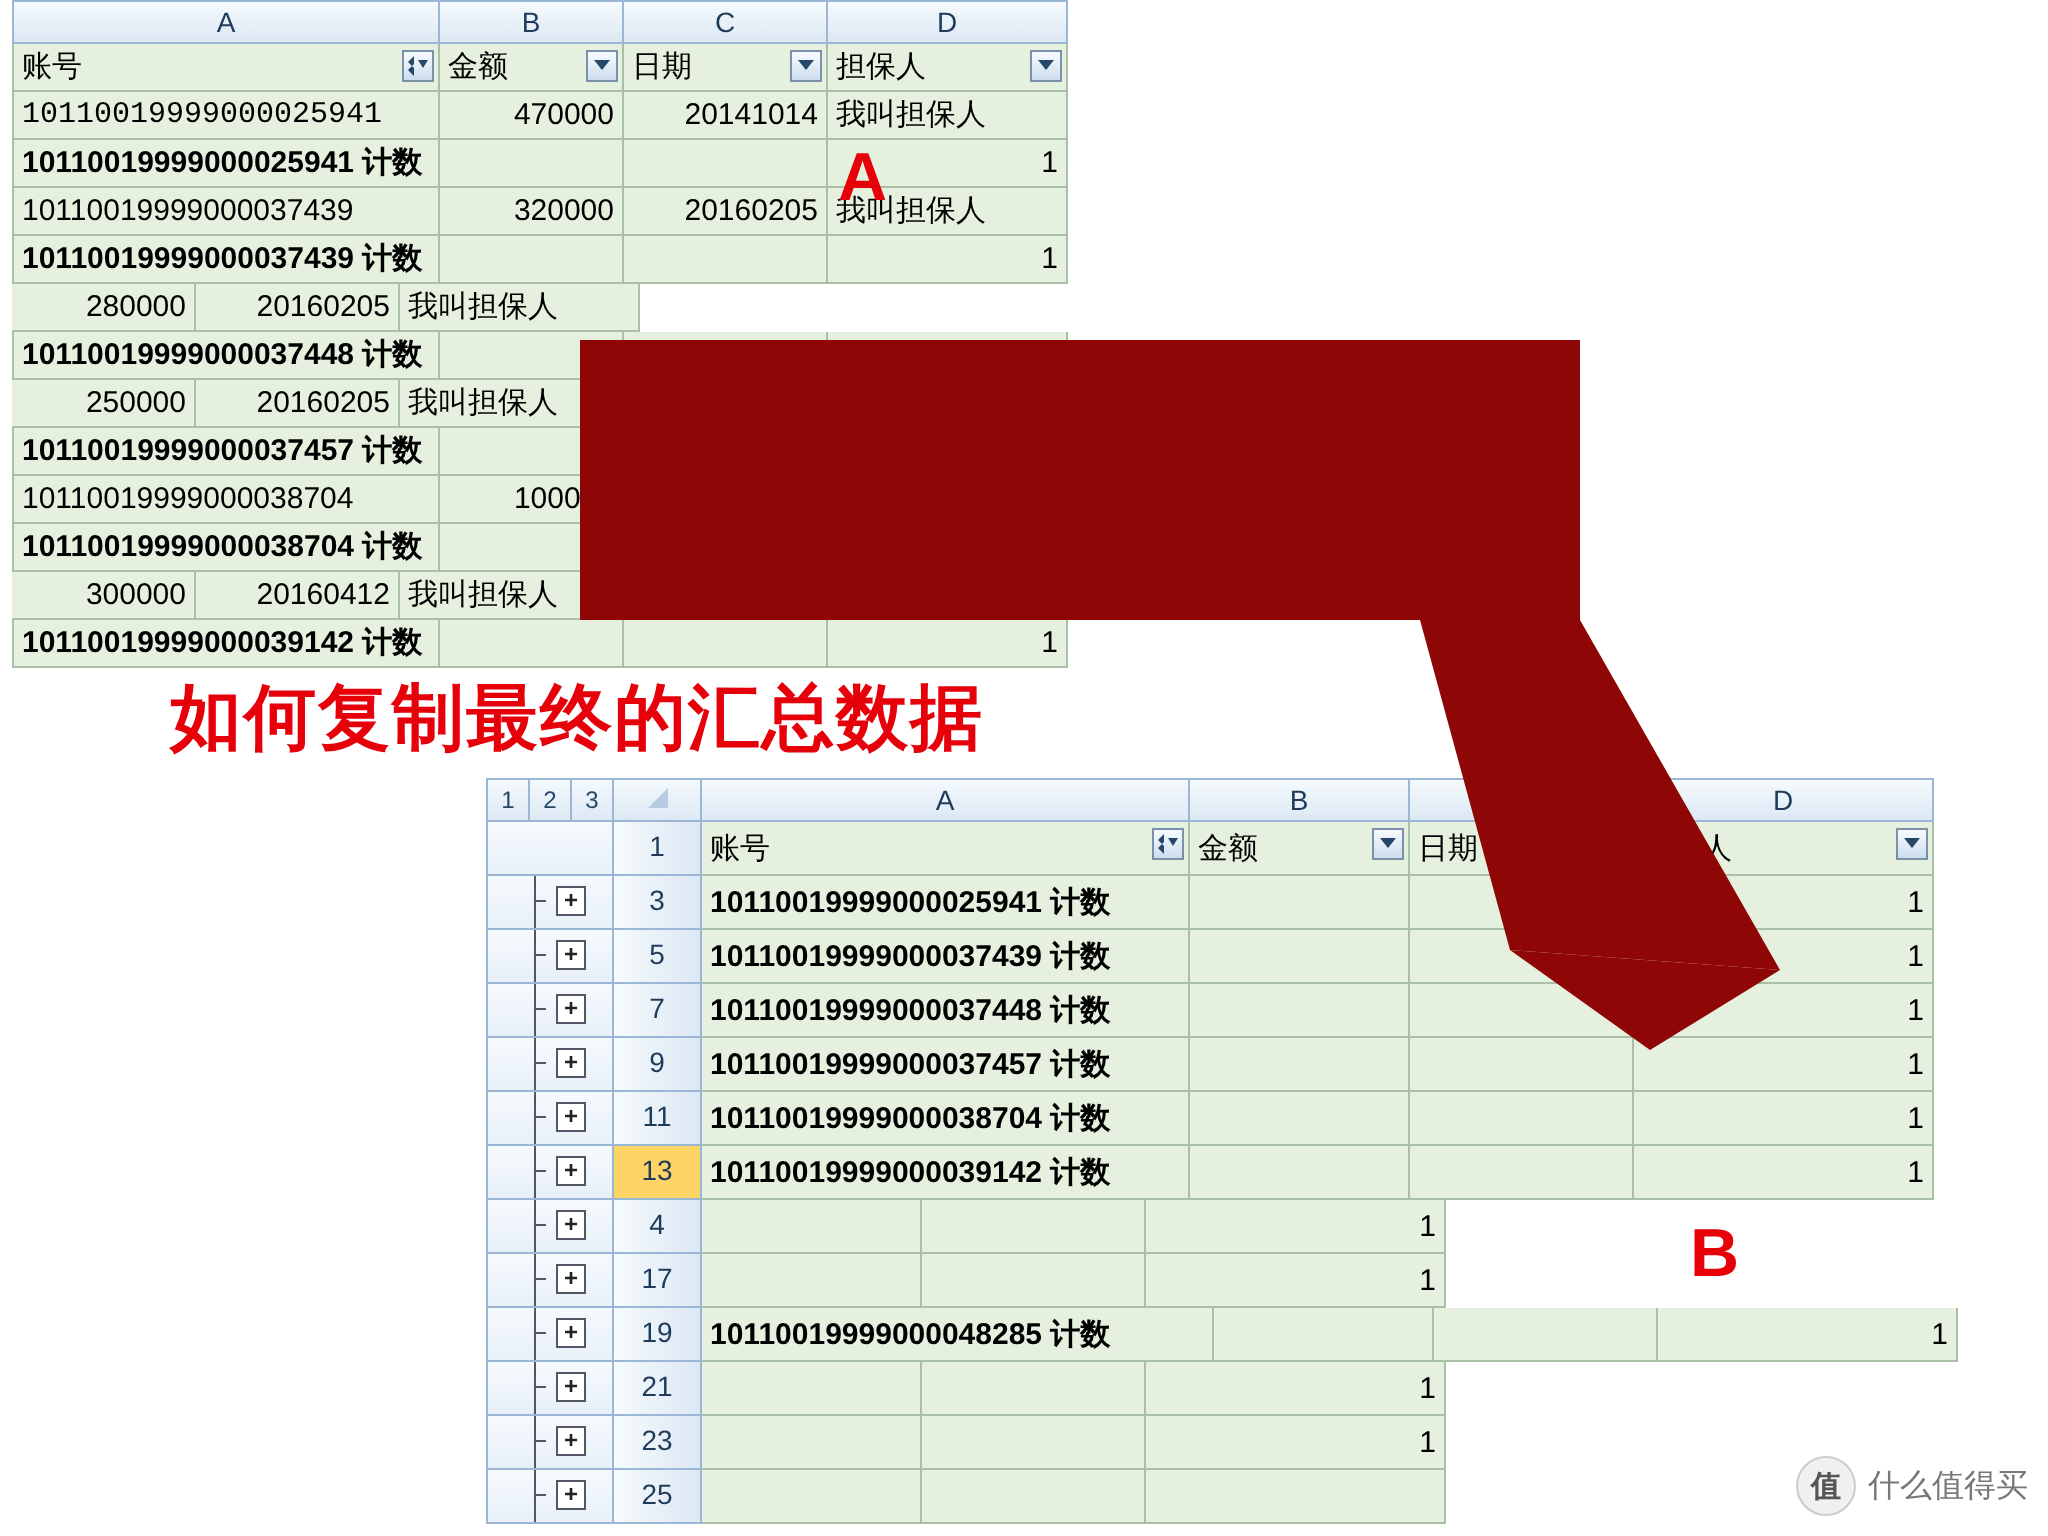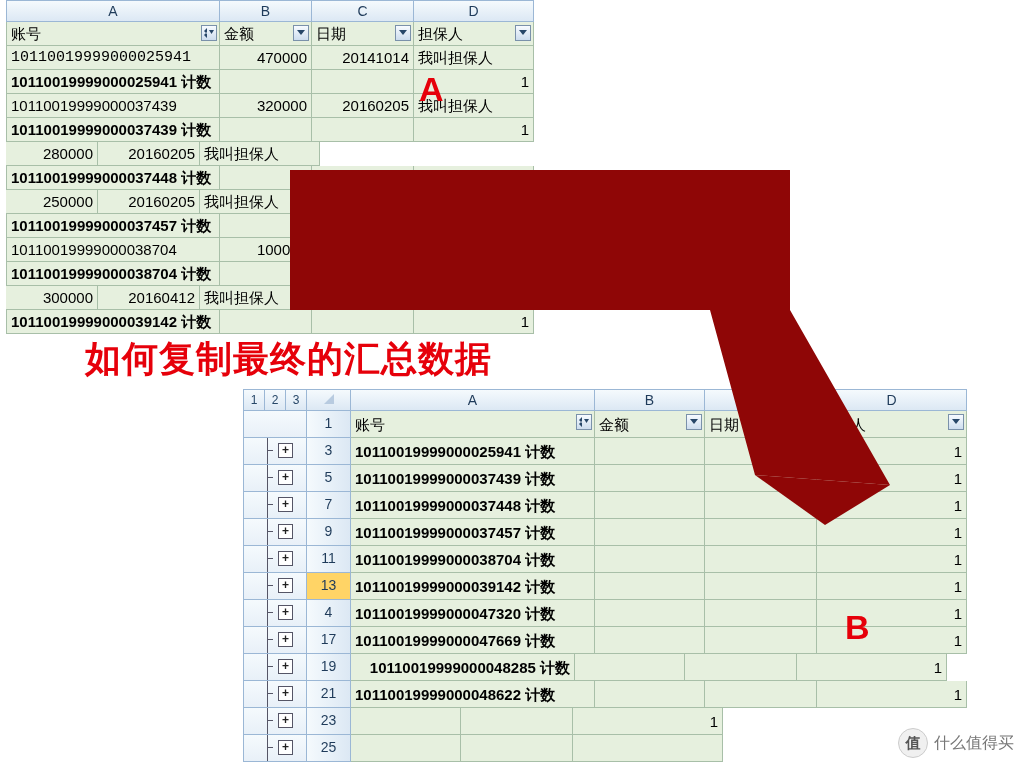--- a/index.html
+++ b/index.html
@@ -337,57 +337,54 @@
         <div class="cell" style="width: 112px; height: 27px; line-height: 25px;"></div>
         <div class="cell right" style="width: 150px; height: 27px; line-height: 25px;">1</div>
       </div>
       <div style="display: flex;">
         <div style="width: 64px; height: 27px; border-left: 1px solid rgb(155, 183, 213); border-right: 1px solid rgb(155, 183, 213); border-bottom: 1px solid rgb(155, 183, 213); background: linear-gradient(rgb(245, 250, 253), rgb(232, 240, 248)); position: relative;">
           <div style="position: absolute; left: 23px; top: 0px; bottom: 0px; border-left: 1px solid rgb(85, 85, 102);"></div>
           <div style="position: absolute; left: 23px; top: 12px; width: 6px; border-top: 1px solid rgb(85, 85, 102);"></div>
           <div class="expand-btn" style="position: absolute; left: 34px; top: 5px; margin: 0px;">+</div>
         </div>
         <div class="row-head" style="width: 44px; height: 27px; line-height: 25px; border-left-width: 0px;">4</div>
-        <div class="cell bold" style="width: 244px; height: 27px; line-height: 25px;">10110019999000047320  计数</div>
         <div class="cell" style="width: 110px; height: 27px; line-height: 25px;"></div>
         <div class="cell" style="width: 112px; height: 27px; line-height: 25px;"></div>
         <div class="cell right" style="width: 150px; height: 27px; line-height: 25px;">1</div>
       </div>
       <div style="display: flex;">
         <div style="width: 64px; height: 27px; border-left: 1px solid rgb(155, 183, 213); border-right: 1px solid rgb(155, 183, 213); border-bottom: 1px solid rgb(155, 183, 213); background: linear-gradient(rgb(245, 250, 253), rgb(232, 240, 248)); position: relative;">
           <div style="position: absolute; left: 23px; top: 0px; bottom: 0px; border-left: 1px solid rgb(85, 85, 102);"></div>
           <div style="position: absolute; left: 23px; top: 12px; width: 6px; border-top: 1px solid rgb(85, 85, 102);"></div>
           <div class="expand-btn" style="position: absolute; left: 34px; top: 5px; margin: 0px;">+</div>
         </div>
         <div class="row-head" style="width: 44px; height: 27px; line-height: 25px; border-left-width: 0px;">17</div>
-        <div class="cell bold" style="width: 244px; height: 27px; line-height: 25px;">10110019999000047669  计数</div>
         <div class="cell" style="width: 110px; height: 27px; line-height: 25px;"></div>
         <div class="cell" style="width: 112px; height: 27px; line-height: 25px;"></div>
         <div class="cell right" style="width: 150px; height: 27px; line-height: 25px;">1</div>
       </div>
       <div style="display: flex;">
         <div style="width: 64px; height: 27px; border-left: 1px solid rgb(155, 183, 213); border-right: 1px solid rgb(155, 183, 213); border-bottom: 1px solid rgb(155, 183, 213); background: linear-gradient(rgb(245, 250, 253), rgb(232, 240, 248)); position: relative;">
           <div style="position: absolute; left: 23px; top: 0px; bottom: 0px; border-left: 1px solid rgb(85, 85, 102);"></div>
           <div style="position: absolute; left: 23px; top: 12px; width: 6px; border-top: 1px solid rgb(85, 85, 102);"></div>
           <div class="expand-btn" style="position: absolute; left: 34px; top: 5px; margin: 0px;">+</div>
         </div>
         <div class="row-head" style="width: 44px; height: 27px; line-height: 25px; border-left-width: 0px;">19</div>
-        <div class="cell bold" style="width: 224px; height: 27px; line-height: 25px; text-align: right;">10110019999000048285  计数</div>
+        <div class="cell bold" style="width: 256px; height: 27px; line-height: 25px;">10110019999000048285  计数</div>
         <div class="cell" style="width: 110px; height: 27px; line-height: 25px;"></div>
         <div class="cell" style="width: 112px; height: 27px; line-height: 25px;"></div>
         <div class="cell right" style="width: 150px; height: 27px; line-height: 25px;">1</div>
       </div>
       <div style="display: flex;">
         <div style="width: 64px; height: 27px; border-left: 1px solid rgb(155, 183, 213); border-right: 1px solid rgb(155, 183, 213); border-bottom: 1px solid rgb(155, 183, 213); background: linear-gradient(rgb(245, 250, 253), rgb(232, 240, 248)); position: relative;">
           <div style="position: absolute; left: 23px; top: 0px; bottom: 0px; border-left: 1px solid rgb(85, 85, 102);"></div>
           <div style="position: absolute; left: 23px; top: 12px; width: 6px; border-top: 1px solid rgb(85, 85, 102);"></div>
           <div class="expand-btn" style="position: absolute; left: 34px; top: 5px; margin: 0px;">+</div>
         </div>
         <div class="row-head" style="width: 44px; height: 27px; line-height: 25px; border-left-width: 0px;">21</div>
-        <div class="cell bold" style="width: 244px; height: 27px; line-height: 25px;">10110019999000048622  计数</div>
         <div class="cell" style="width: 110px; height: 27px; line-height: 25px;"></div>
         <div class="cell" style="width: 112px; height: 27px; line-height: 25px;"></div>
         <div class="cell right" style="width: 150px; height: 27px; line-height: 25px;">1</div>
       </div>
       <div style="display: flex;">
         <div style="width: 64px; height: 27px; border-left: 1px solid rgb(155, 183, 213); border-right: 1px solid rgb(155, 183, 213); border-bottom: 1px solid rgb(155, 183, 213); background: linear-gradient(rgb(245, 250, 253), rgb(232, 240, 248)); position: relative;">
           <div style="position: absolute; left: 23px; top: 0px; bottom: 0px; border-left: 1px solid rgb(85, 85, 102);"></div>
           <div style="position: absolute; left: 23px; top: 12px; width: 6px; border-top: 1px solid rgb(85, 85, 102);"></div>
           <div class="expand-btn" style="position: absolute; left: 34px; top: 5px; margin: 0px;">+</div>
         </div>

